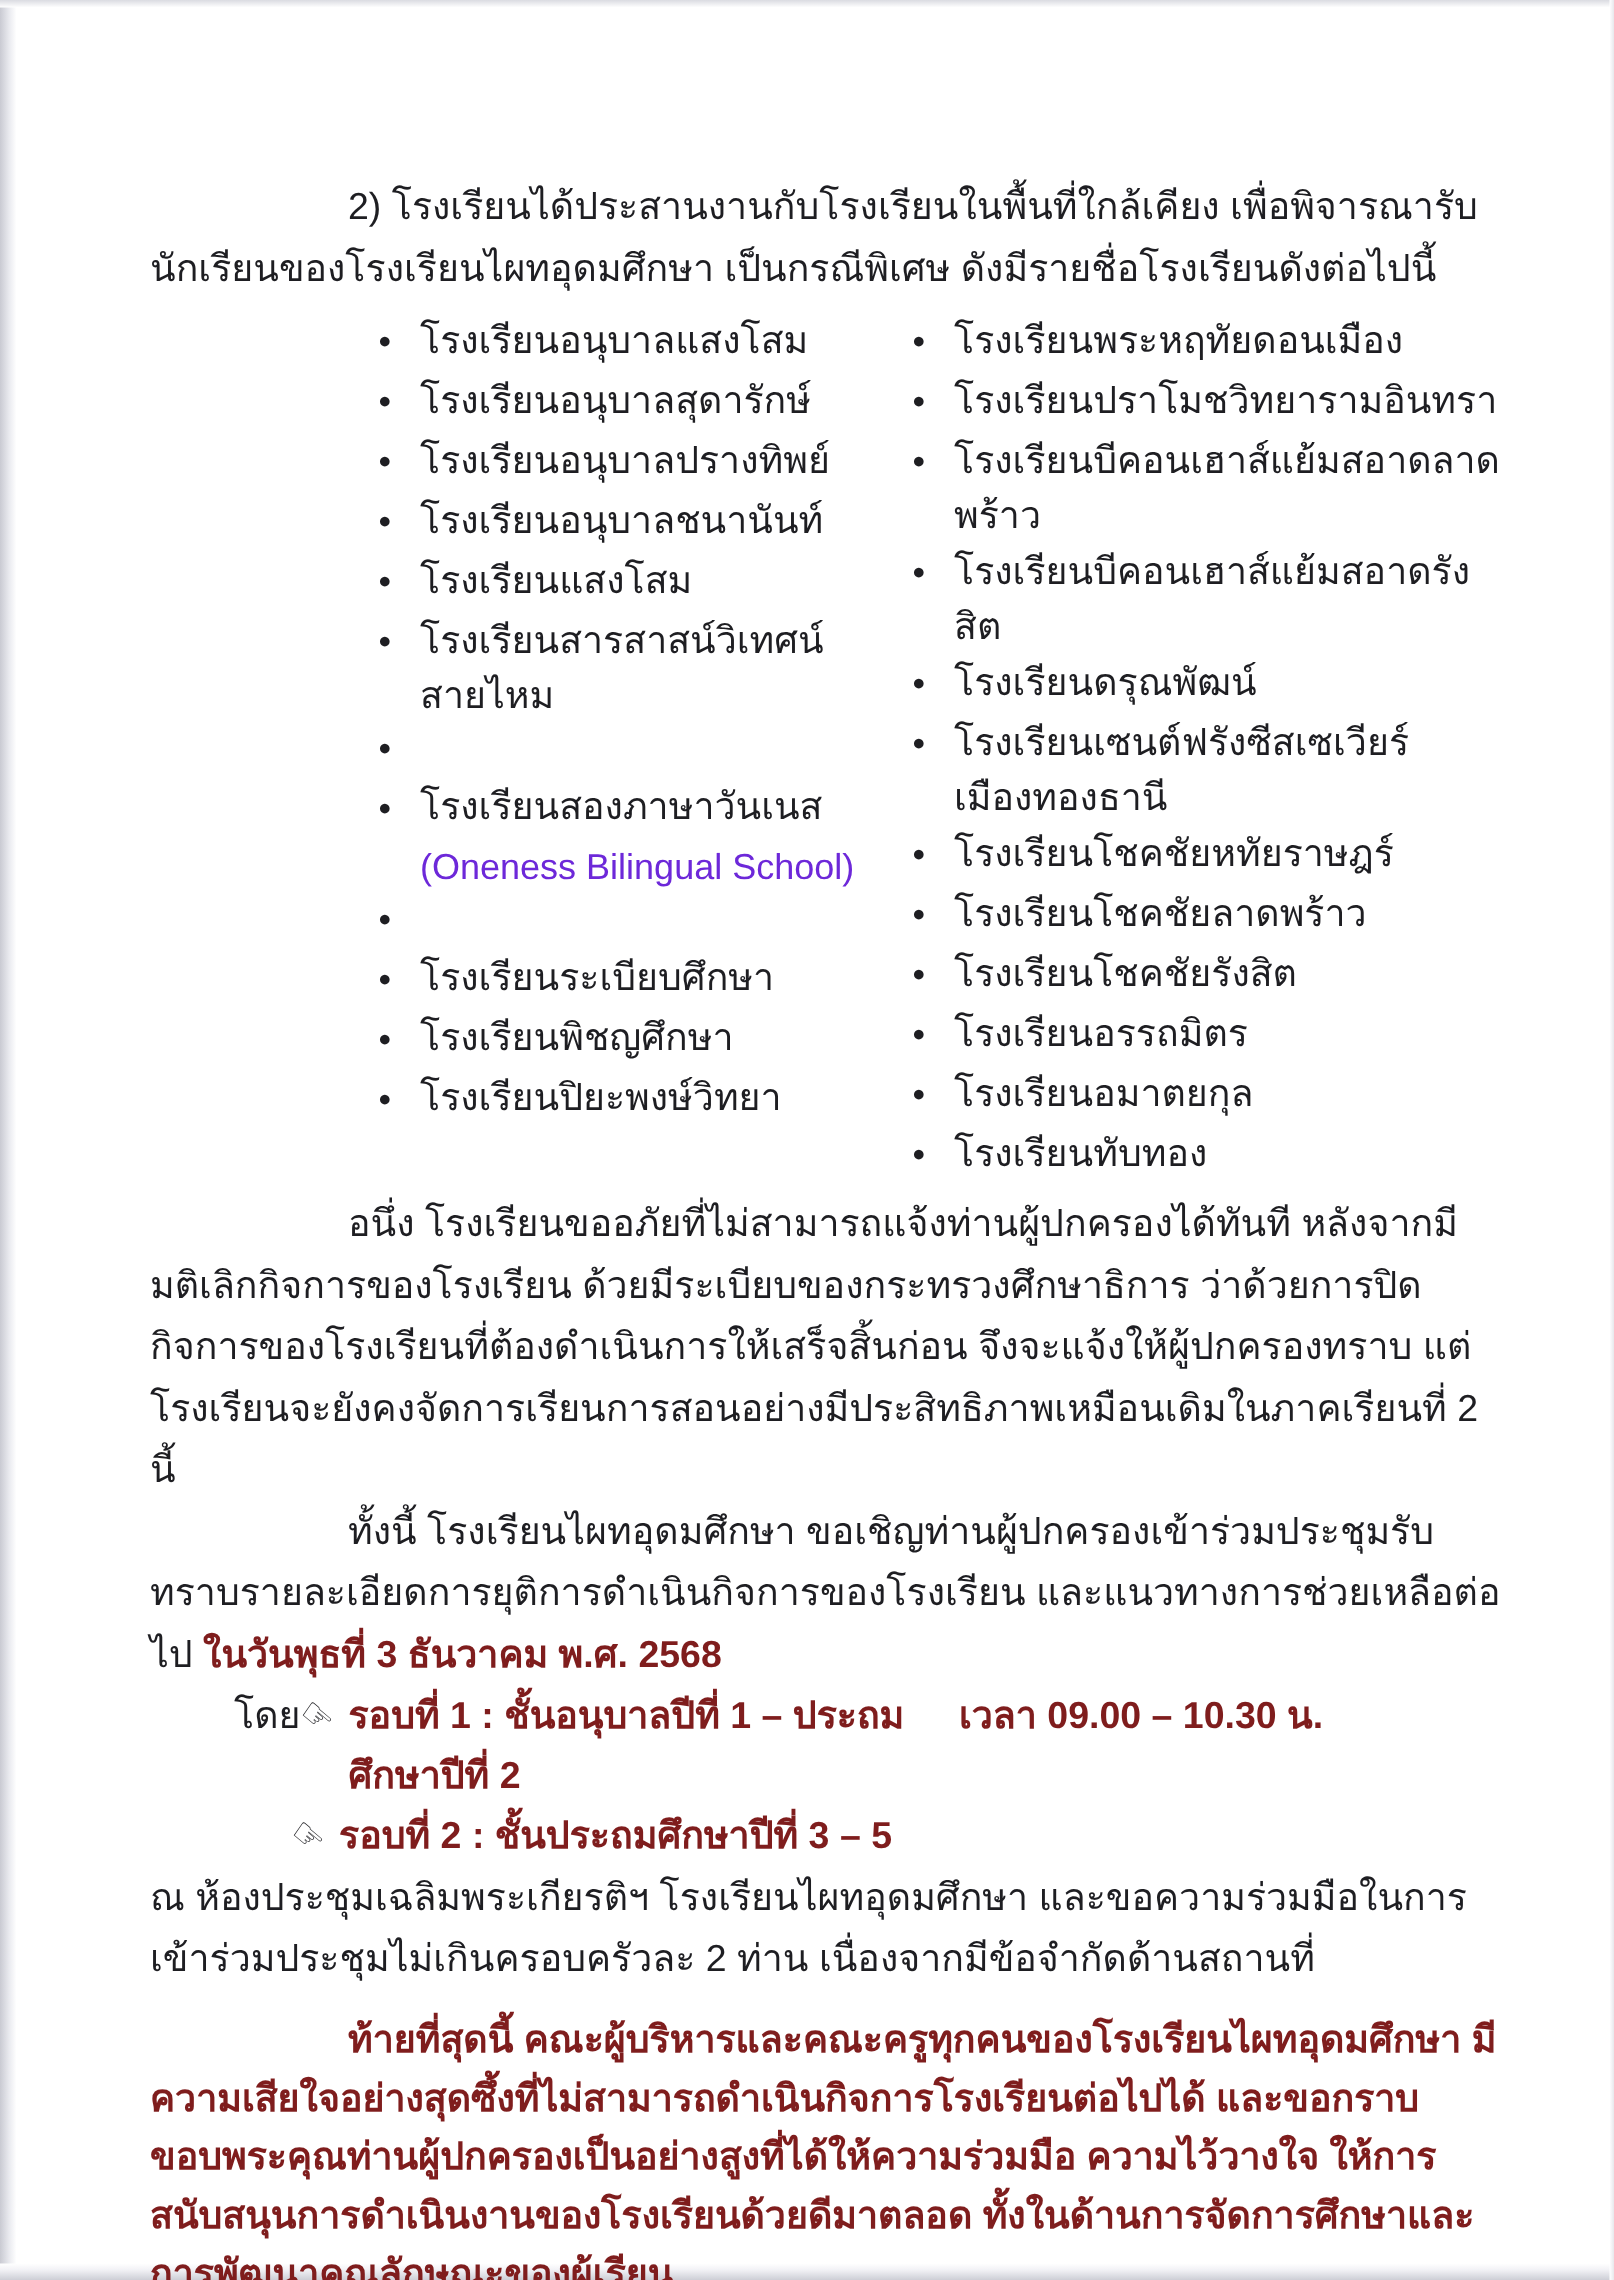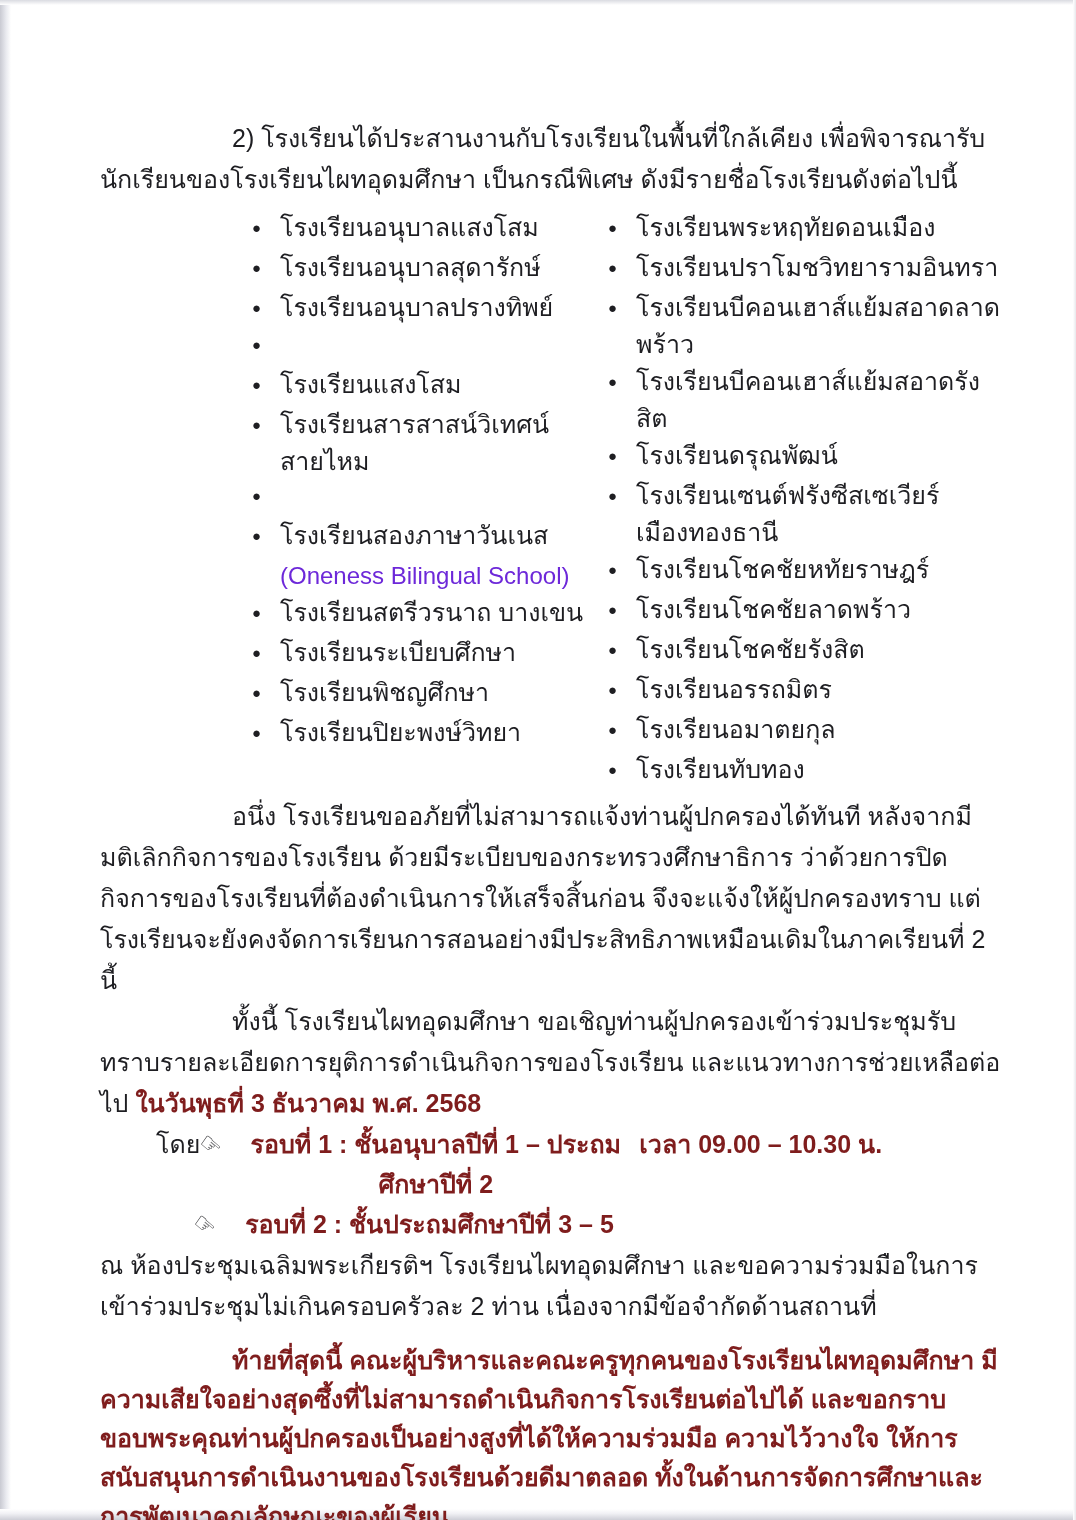--- a/index.html
+++ b/index.html
@@ -32,21 +32,21 @@
   .col-left{width:356px;margin-left:152px;flex:0 0 auto;}
   .col-right{flex:1 1 auto;}
   .school-li{display:flex;align-items:baseline;line-height:37px;font-size:25px;}
   .bullet{flex:0 0 28px;font-size:15px;position:relative;top:-3px;}
   .sub-note{padding-left:28px;line-height:37px;font-size:24px;color:#6d28d9;}
 
   .round-row{display:flex;font-size:25px;line-height:40px;align-items:baseline;}
   .by-cell{flex:0 0 38px;margin-left:56px;}
   .pointer{flex:0 0 32px;display:inline-block;}
   .pointer-glyph{display:inline-block;transform:rotate(40deg);font-size:24px;}
-  .round-label{flex:0 0 407px;text-align:center;}
+  .round-label{flex:0 0 407px;}
   .round-time{flex:1 1 auto;}
 
   .bold-par{font-size:25px;line-height:39px;margin-top:14px;}
 </style>
 </head>
 <body>
 
 <div class="edge-left"></div>
 <div class="edge-top"></div>
 <div class="edge-bottom"></div>
@@ -65,40 +65,40 @@
       <div class="school-li">
           <span class="bullet">●</span>
           <span>โรงเรียนอนุบาลสุดารักษ์</span>
         </div>
       <div class="school-li">
           <span class="bullet">●</span>
           <span>โรงเรียนอนุบาลปรางทิพย์</span>
         </div>
       <div class="school-li">
           <span class="bullet">●</span>
+          <span>โรงเรียนอนุบาลชนานันท์</span>
         </div>
       <div class="school-li">
           <span class="bullet">●</span>
           <span>โรงเรียนแสงโสม</span>
         </div>
       <div class="school-li">
           <span class="bullet">●</span>
           <span>โรงเรียนสารสาสน์วิเทศน์สายไหม</span>
         </div>
       <div class="school-li">
           <span class="bullet">●</span>
         </div>
       <div class="school-li">
           <span class="bullet">●</span>
           <span>โรงเรียนสองภาษาวันเนส</span>
         </div>
       <div class="sub-note">(Oneness Bilingual School)</div>
       <div class="school-li">
           <span class="bullet">●</span>
-          <span>โรงเรียนสตรีวรนาถ บางเขน</span>
         </div>
       <div class="school-li">
           <span class="bullet">●</span>
           <span>โรงเรียนระเบียบศึกษา</span>
         </div>
       <div class="school-li">
           <span class="bullet">●</span>
           <span>โรงเรียนพิชญศึกษา</span>
         </div>
       <div class="school-li">

